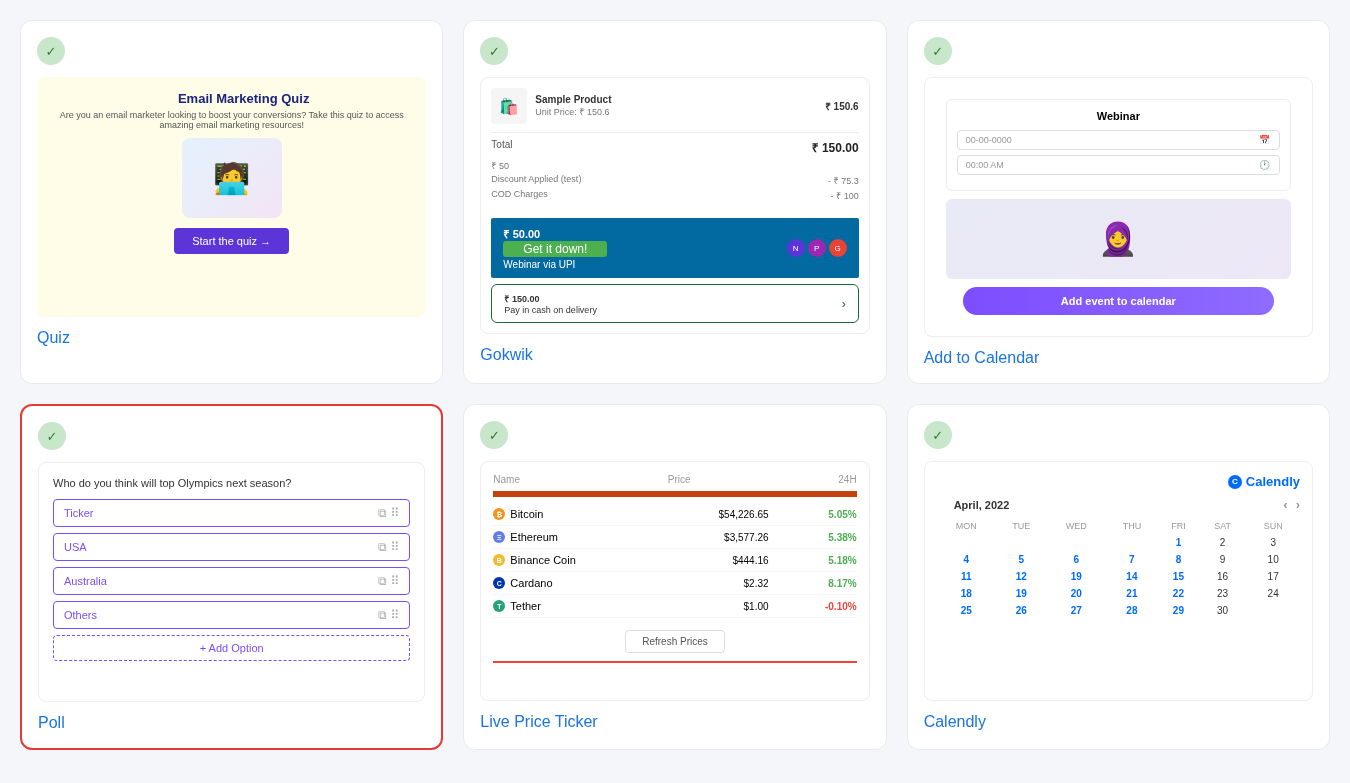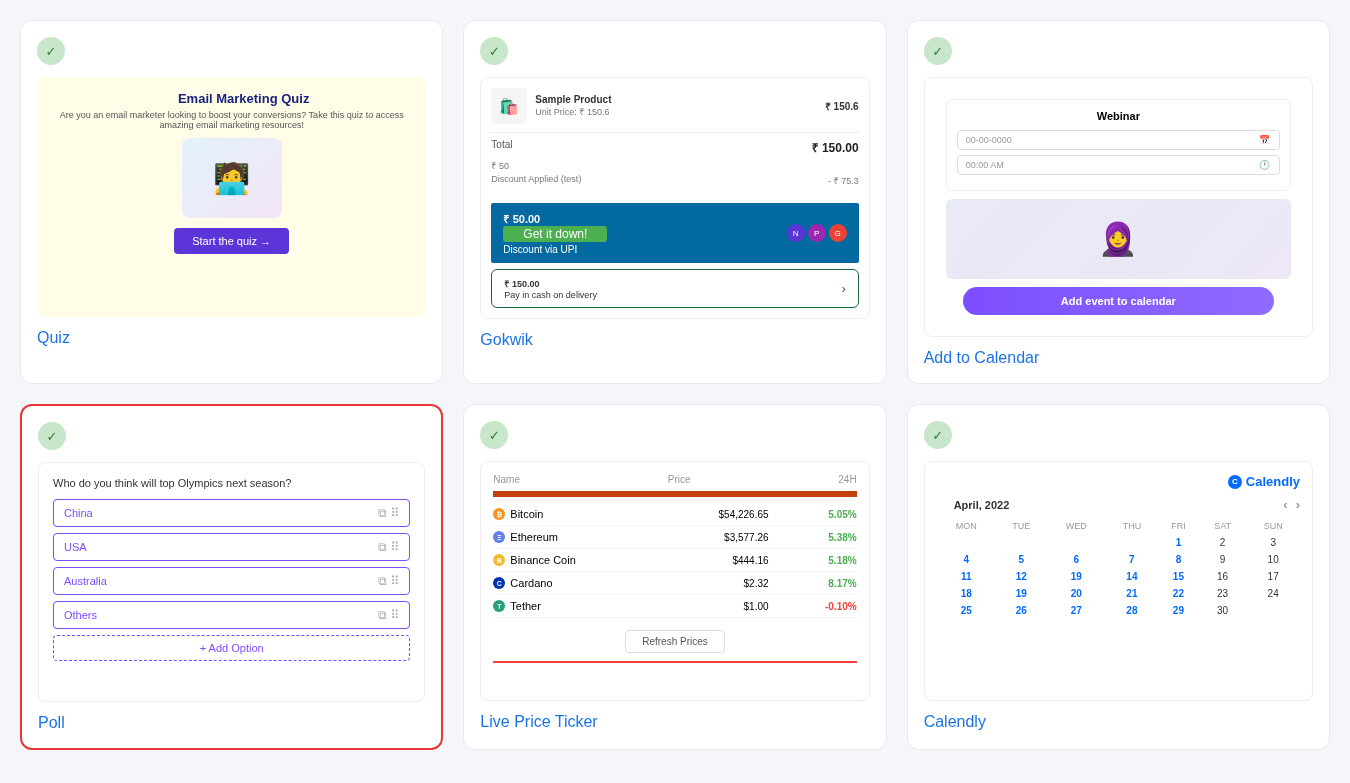--- a/index.html
+++ b/index.html
@@ -413,27 +413,31 @@
         <span class="gokwik-total-label">Total</span>
         <span class="gokwik-total-value">₹ 150.00</span>
       </div>
       <div class="gokwik-discount-row">
         <span>₹ 50</span>
       </div>
       <div class="gokwik-discount-row">
         <span>Discount Applied (test)</span>
         <span>- ₹ 75.3</span>
       </div>
+      <div class="gokwik-discount-row">
+        <span>COD Charges</span>
+        <span>- ₹ 100</span>
+      </div>
       <div class="upi-btn">
         <div class="upi-left">
           <div class="upi-amount">₹ 50.00</div>
           <div style="display:flex;align-items:center;gap:4px;">
             <span class="upi-tag">Get it down!</span>
           </div>
-          <div style="font-size:10px;margin-top:2px;">Discount via UPI</div>
+          <div style="font-size:10px;margin-top:2px;">Webinar via UPI</div>
         </div>
         <div class="upi-icons">
           <div class="upi-icon-circle" style="background:#5c35d9;">N</div>
           <div class="upi-icon-circle" style="background:#9c27b0;">P</div>
           <div class="upi-icon-circle" style="background:#ea4335;">G</div>
         </div>
       </div>
       <div class="cod-btn">
         <div class="cod-left">
           <div style="font-weight:600;">₹ 150.00</div>
@@ -467,21 +471,21 @@
       </button>
     </div>
     <div class="card-label">Add to Calendar</div>
   </div>
 
   <div class="card selected-card">
     <div class="check-badge active">✓</div>
     <div class="poll-preview">
       <div class="poll-question">Who do you think will top Olympics next season?</div>
       <div class="poll-option">
-        <span>China</span>
+        <span>Ticker</span>
         <div class="poll-option-icons">
           <span>⧉</span>
           <span>⠿</span>
         </div>
       </div>
       <div class="poll-option">
         <span>USA</span>
         <div class="poll-option-icons">
           <span>⧉</span>
           <span>⠿</span>

